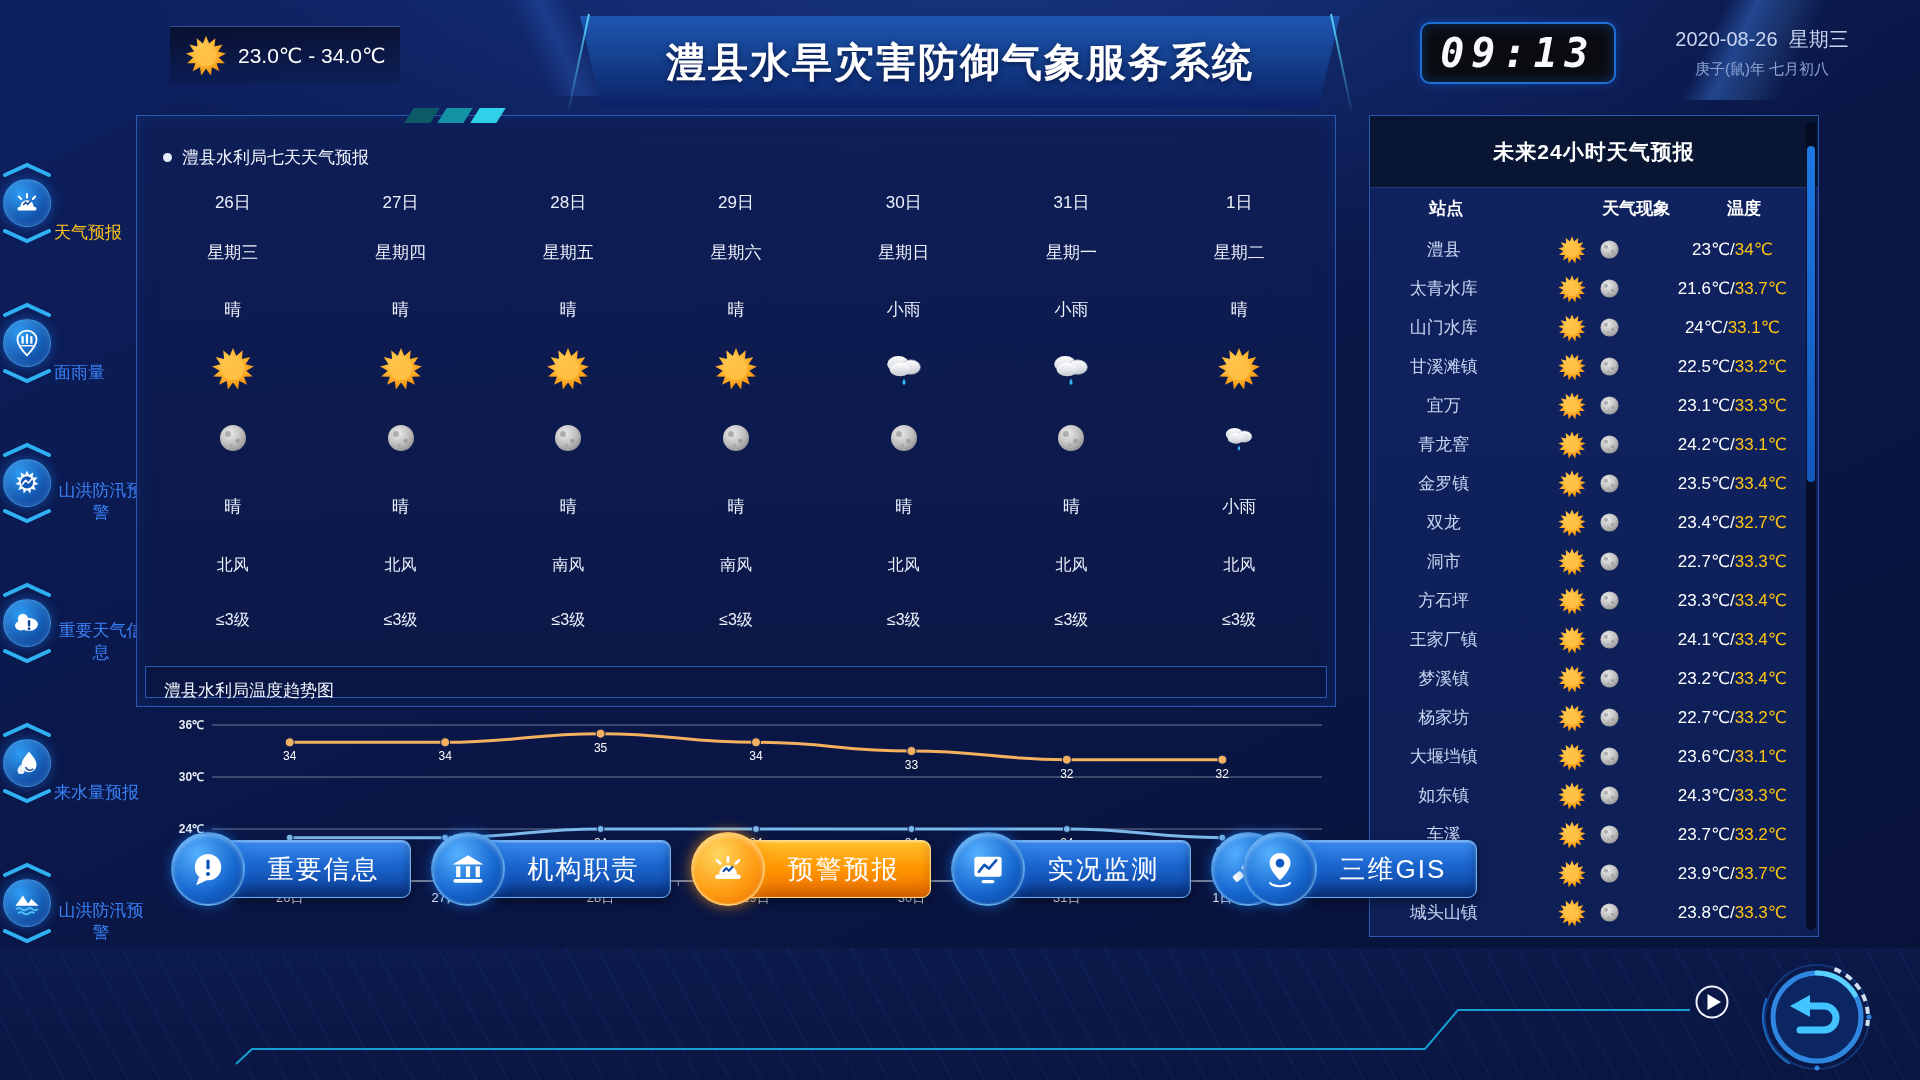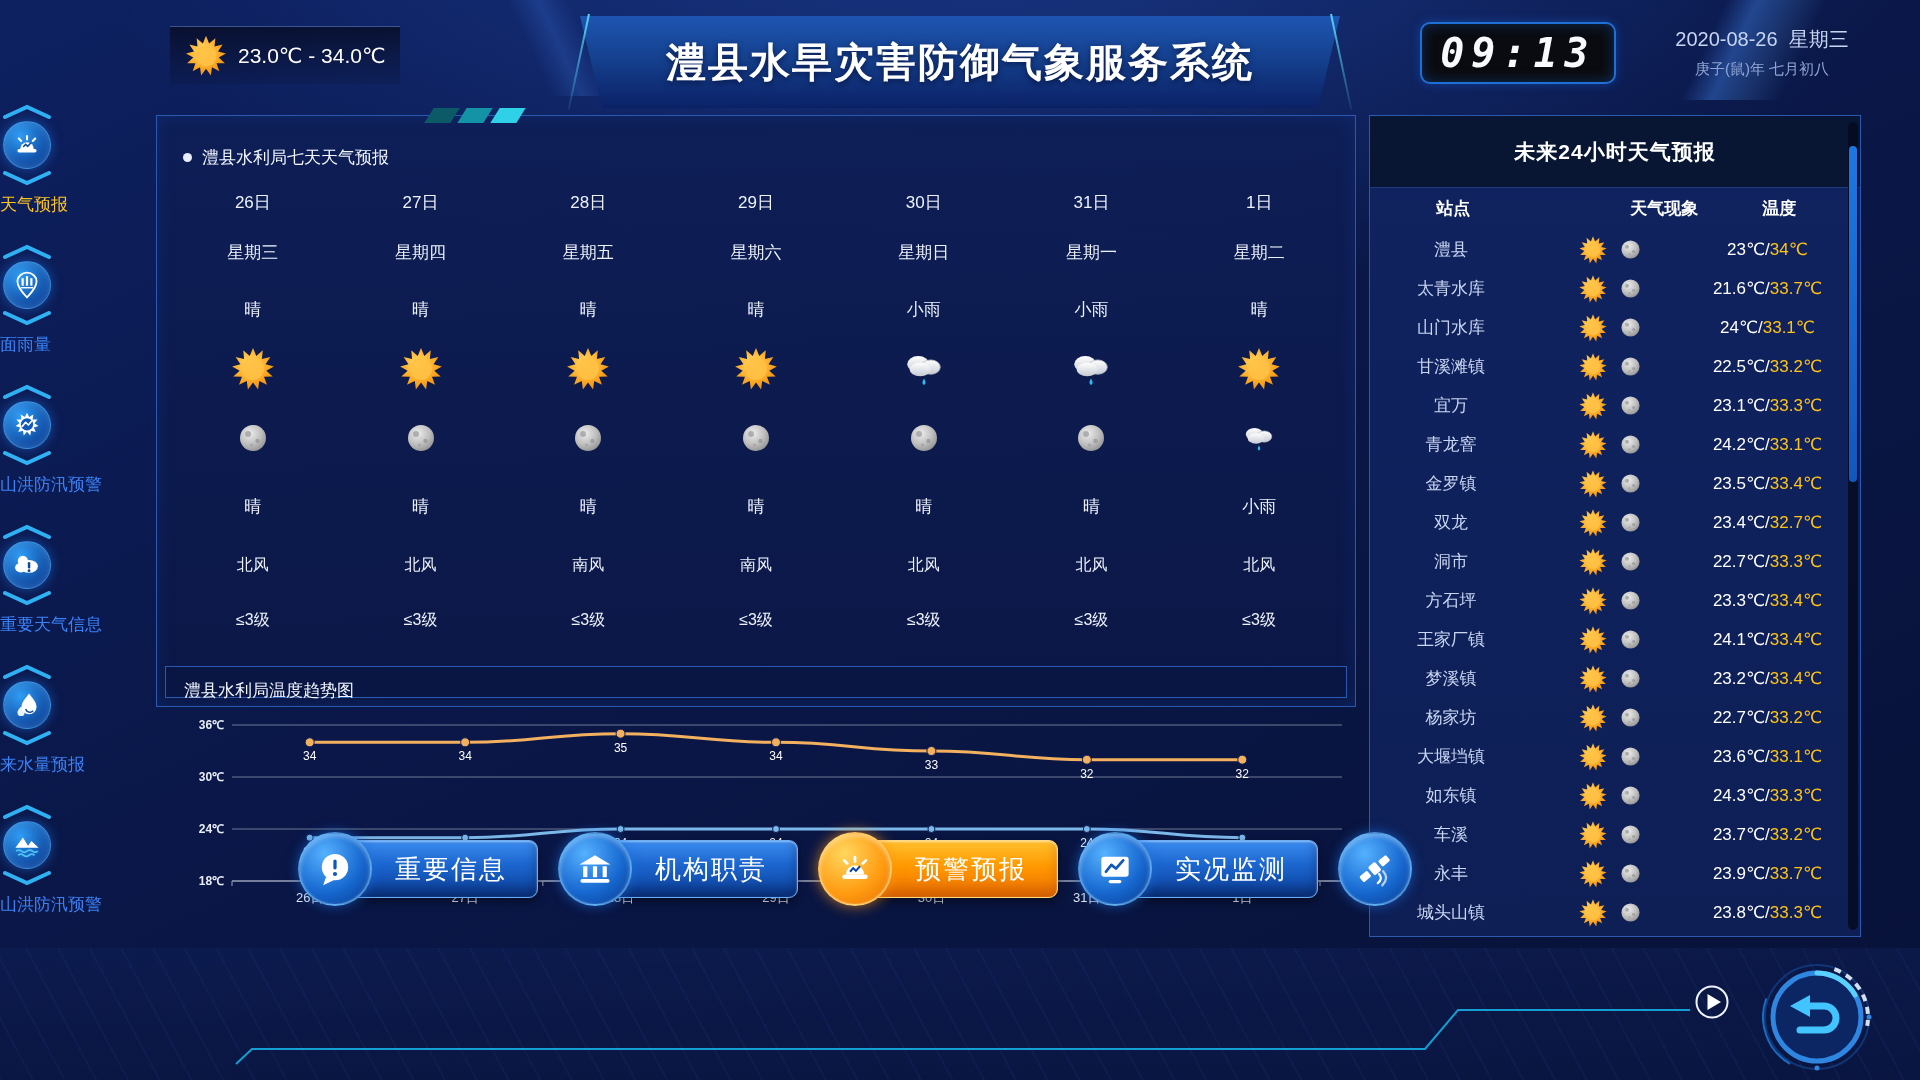--- a/index.html
+++ b/index.html
@@ -51,34 +51,34 @@
     display:flex;align-items:center;justify-content:center;
     font-family:"DejaVu Sans Mono",monospace;font-style:italic;font-weight:bold;
     font-size:40px;letter-spacing:7px;color:#f7f9ff;
     box-shadow:inset 0 0 14px rgba(30,110,220,.35),0 0 10px rgba(20,90,200,.5)}
   .date-block{position:absolute;left:1632px;top:26px;width:260px;text-align:center}
   .date-line1{font-size:20px;color:#c8d5f2;white-space:pre}
   .date-line2{margin-top:7px;font-size:15px;color:#8fa5d4}
 
   
   .sidebar{position:absolute;left:0;top:104px;width:148px;display:flex;flex-direction:column;align-items:center}
-  .side-item{width:100%;height:140px;display:flex;flex-direction:column;align-items:flex-start;cursor:pointer}
+  .side-item{width:100%;height:140px;display:flex;flex-direction:row;align-items:flex-end;cursor:pointer}
   .side-badge{display:flex;flex-direction:column;align-items:center}
   .chev{width:54px;height:15px;display:block}
   .side-circle{width:48px;height:48px;border-radius:50%;margin:2px 0;
     background:radial-gradient(circle at 35% 30%,#2f9df5,#0b3f97 78%);
     border:1px solid rgba(90,180,255,.55);
     box-shadow:0 0 12px rgba(30,120,230,.55),inset 0 0 8px rgba(130,210,255,.35);
     display:flex;align-items:center;justify-content:center}
   .side-circle svg{width:30px;height:30px}
   .side-label{margin-top:8px;font-size:17px;color:#3b82f6;text-align:center;line-height:1.3;max-width:130px}
   .side-item.active .side-label{color:#ffc31e}
 
   
-  .main-panel{position:absolute;left:156px;top:115px;width:1200px;height:592px;
+  .main-panel{position:absolute;left:136px;top:115px;width:1200px;height:592px;
     background:linear-gradient(180deg,rgba(14,30,86,.94),rgba(11,23,70,.94));
     border:1px solid #2a59b0;box-shadow:inset 0 0 18px rgba(25,75,180,.25)}
   .panel-stripes{position:absolute;top:-8px;left:272px;display:flex;gap:7px}
   .panel-stripes i{width:26px;height:15px;transform:skewX(-32deg);display:block}
   .panel-stripes .s1{background:#0c5a68}
   .panel-stripes .s2{background:#1593a6}
   .panel-stripes .s3{background:#2fd1e8}
   .fp-title{display:flex;align-items:center;gap:10px;padding:30px 0 0 26px;font-size:17px;color:#f2f6ff}
   .fp-title .dot{width:9px;height:9px;border-radius:50%;background:#e8eefc}
   .fc-grid{display:flex;padding:12px 12px 0 12px}
@@ -94,21 +94,21 @@
   .fc-cond2{height:62px}
   .fc-wind{height:56px;font-size:16px}
   .fc-level{height:54px;font-size:16px}
 
   .chart-block{position:absolute;left:8px;right:8px;top:550px;bottom:8px;
     border:1px solid #2a59b0;background:rgba(10,22,66,.55)}
   .chart-title{padding:12px 0 0 18px;font-size:17px;color:#f2f6ff}
   #trend-svg{position:absolute;left:4px;top:42px}
 
   
-  .right-panel{position:absolute;left:1369px;top:115px;width:492px;height:822px;
+  .right-panel{position:absolute;left:1369px;top:115px;width:450px;height:822px;
     background:linear-gradient(180deg,#102360,#0e1f56);border:1px solid #2a59b0}
   .rp-header{height:72px;background:#081634;border-bottom:1px solid #1c3a7c;
     display:flex;align-items:center;justify-content:center;
     font-size:21px;font-weight:bold;color:#fff;letter-spacing:1px}
   .rp-cols{display:flex;height:40px;align-items:center;font-size:17px;font-weight:bold;color:#fff}
   .c-name{width:34%;text-align:center}
   .c-wx{width:33%;text-align:right}
   .c-temp{width:33%;text-align:center}
   .rp-rows{position:absolute;top:114px;bottom:2px;left:0;right:14px;overflow:hidden}
   .st-row{display:flex;align-items:center;height:39px;font-size:17px;cursor:default}
@@ -1439,20 +1439,34 @@
                 <rect x="3" y="17.5" width="11" height="8" rx="1.5" fill="#fff"></rect>
                 <rect x="30" y="17.5" width="11" height="8" rx="1.5" fill="#fff"></rect>
               </g>
               <path d="M26.5 27.5 q4.5 5.5 -1.5 10" stroke="#fff" stroke-width="2.4" fill="none" stroke-linecap="round"></path>
               <path d="M31 24.5 q7 7.5 -1 15.5" stroke="#fff" stroke-width="2.4" fill="none" stroke-linecap="round" opacity=".7"></path>
             </svg>
           </span>
         </div>
   </div>
 
+  <div class="nav-btn">
+    <div class="nav-circle">
+          <span style="display: inline-flex;">
+            <svg viewBox="0 0 44 44">
+              <path d="M22 4.5 c-6.6 0-11.5 4.9-11.5 11 0 8.2 11.5 19 11.5 19 s11.5-10.8 11.5-19 c0-6.1-4.9-11-11.5-11z" fill="#fff"></path>
+              <circle cx="22" cy="15.5" r="4.8" fill="#0c58c0"></circle>
+              <path d="M11 36.5 a11 4.5 0 0 0 22 0" stroke="#fff" stroke-width="2.4" fill="none"></path>
+            </svg>
+          </span>
+        </div>
+    <div class="nav-pill">
+          <span>三维GIS</span>
+        </div>
+  </div>
 </div>
 </div>
 
 <div class="play-btn">
   <svg viewBox="0 0 36 36">
     <circle cx="18" cy="18" r="15.5" fill="none" stroke="#f0f4ff" stroke-width="2"></circle>
     <polygon points="13.5,10 27,18 13.5,26" fill="#ffffff"></polygon>
   </svg>
 </div>
 

